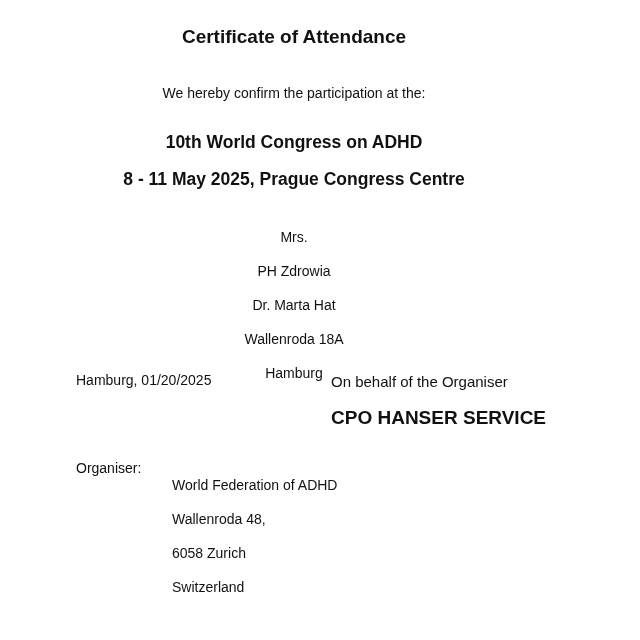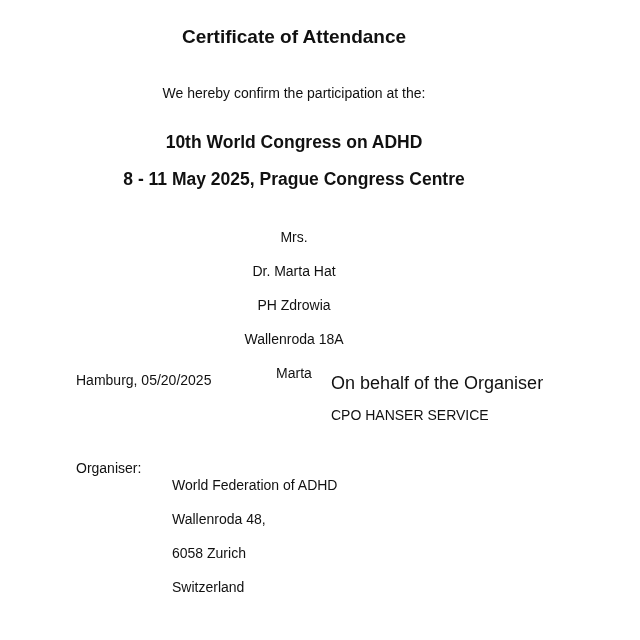--- a/index.html
+++ b/index.html
@@ -23,24 +23,24 @@
       top: 116px; font-size: 17.5px; font-weight: bold; line-height: 21px;
     }
     .recipient {
       top: 212px; font-size: 14px; line-height: 18px; text-align: center;
     }
     .line { display: block; margin-top: 16px; }
     .place-date {
       top: 372px; left: 76px; font-size: 14px;
     }
     .behalf {
-      top: 373px; left: 331px; font-size: 18px;
+      top: 373px; left: 331px; font-size: 15px;
     }
     .signer {
-      top: 407px; left: 331px; font-size: 14px; font-weight: normal;
+      top: 407px; left: 331px; font-size: 19px; font-weight: bold;
     }
     .org-label {
       top: 460px; left: 76px; font-size: 14px;
     }
     .org-address {
       top: 460px; left: 172px; font-size: 14px; line-height: 18px;
     }
   </style>
 </head>
 <body>
@@ -51,27 +51,27 @@
 
   <div class="abs center intro">We hereby confirm the participation at the:</div>
 
   <div class="abs center event">
     <span class="line">10th World Congress on ADHD</span>
     <span class="line">8 - 11 May 2025, Prague Congress Centre</span>
   </div>
 
   <div class="abs center recipient">
     <span class="line">Mrs.</span>
+    <span class="line">PH Zdrowia</span>
     <span class="line">Dr. Marta Hat</span>
-    <span class="line">PH Zdrowia</span>
     <span class="line">Wallenroda 18A</span>
-    <span class="line">Marta</span>
+    <span class="line">Hamburg</span>
   </div>
 
-  <div class="abs place-date">Hamburg, 05/20/2025</div>
+  <div class="abs place-date">Hamburg, 01/20/2025</div>
 
   <div class="abs behalf">On behalf of the Organiser</div>
 
   <div class="abs signer">CPO HANSER SERVICE</div>
 
   <div class="abs org-label">Organiser:</div>
 
   <div class="abs org-address">
     <span class="line">World Federation of ADHD</span>
     <span class="line">Wallenroda 48,</span>

